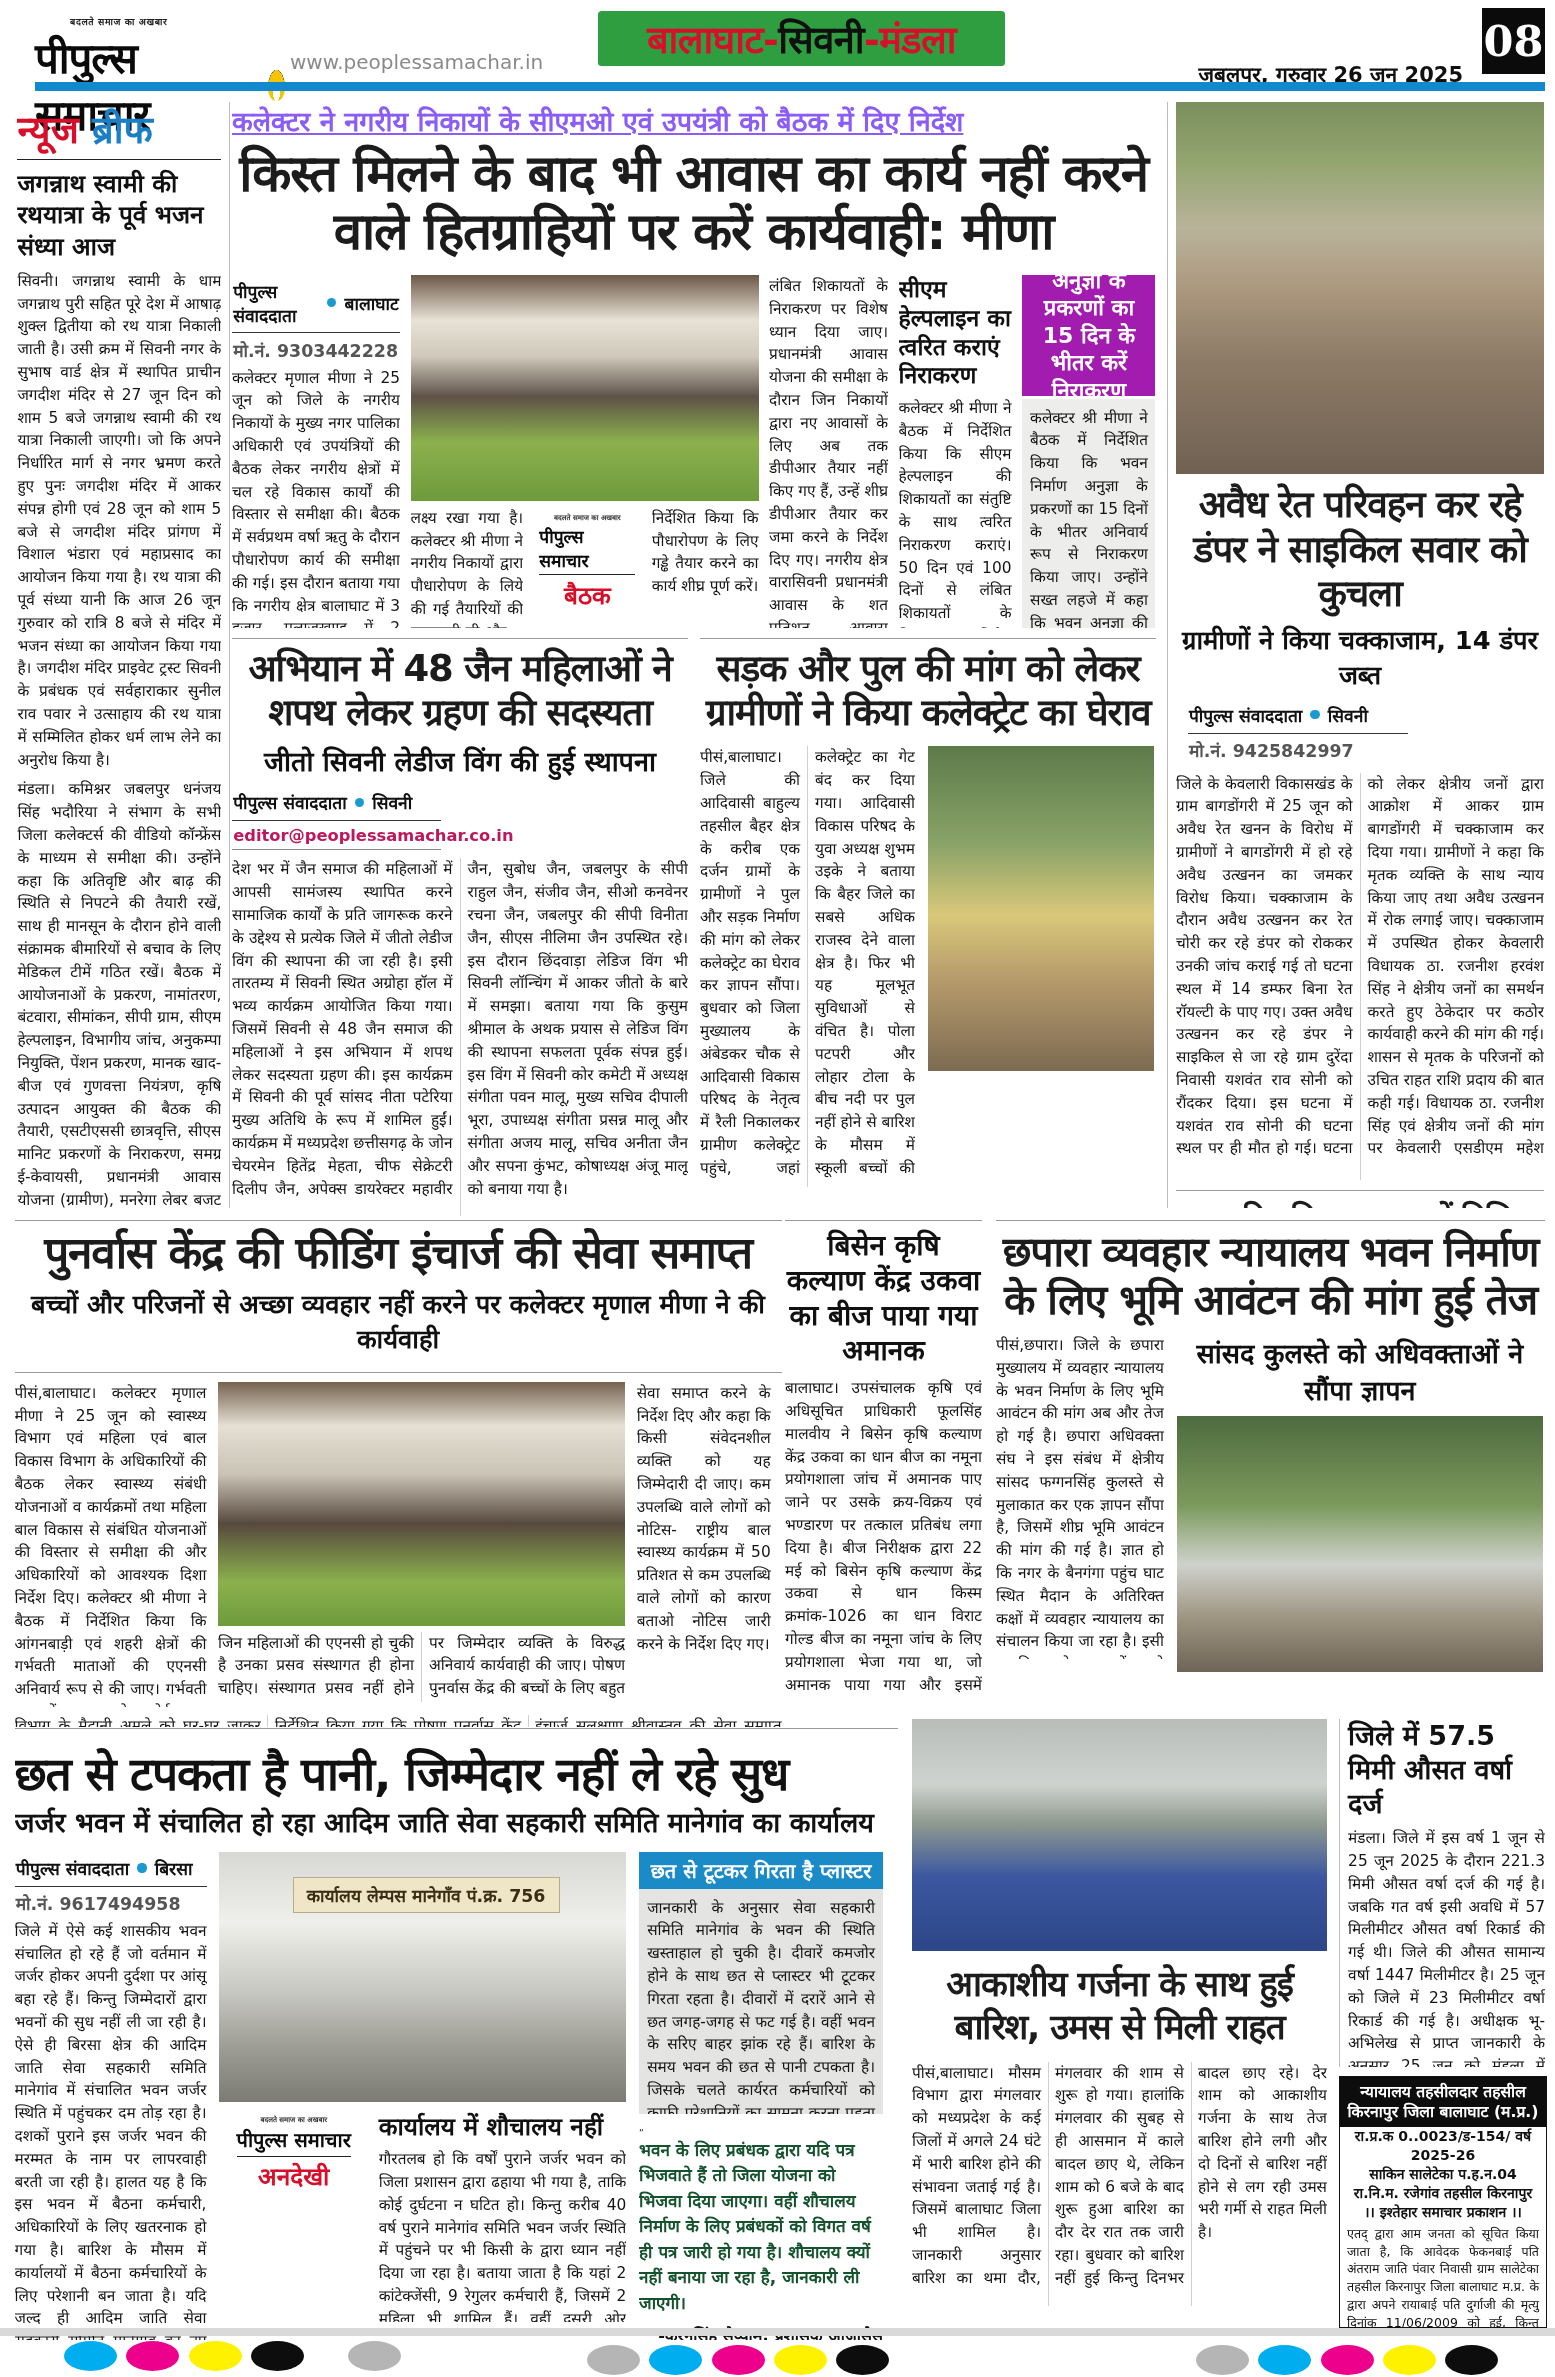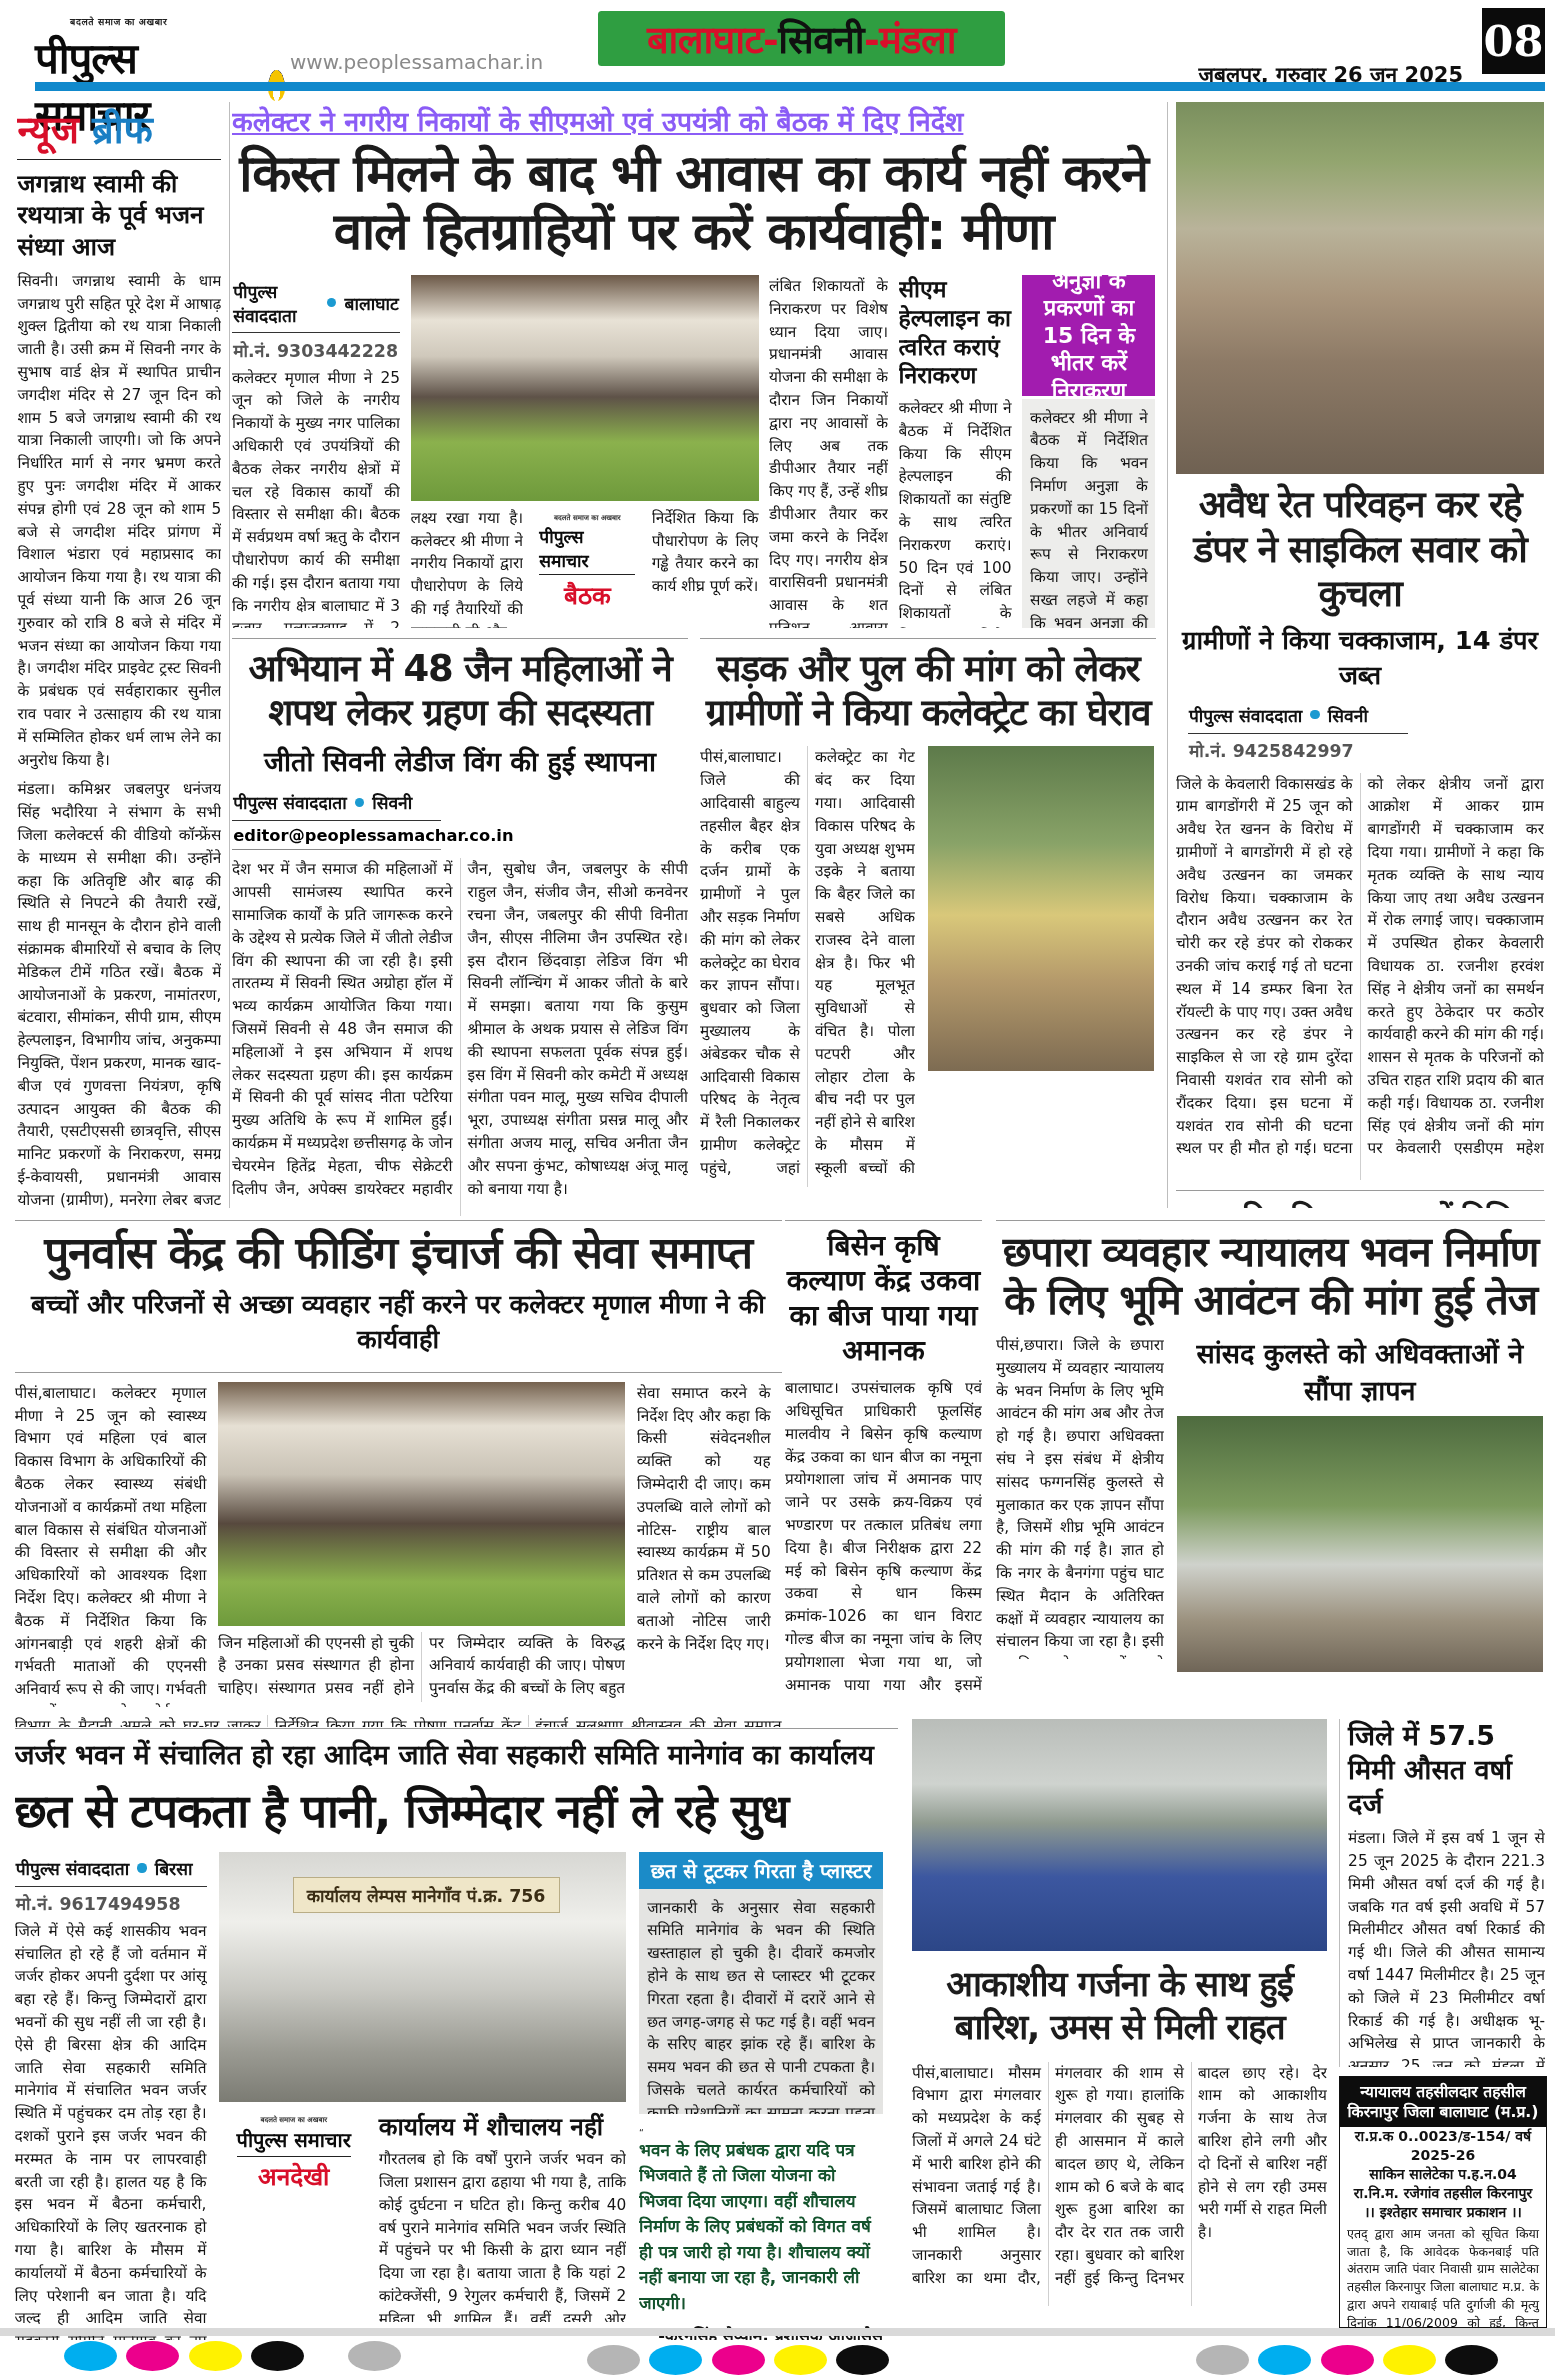--- a/index.html
+++ b/index.html
@@ -26,21 +26,21 @@
   .body-text{font-size:15.4px;line-height:1.48;text-align:justify;color:#141414;overflow:hidden;}
   .cols2{column-count:2;column-gap:15px;column-rule:0.6px solid #cfcfcf;}
   .cols3{column-count:3;column-gap:14px;column-rule:0.6px solid #cfcfcf;}
   .kicker{font-weight:800;color:#8b5cf6;}
   .headline{font-weight:800;color:#1c1c1c;text-align:center;letter-spacing:-1.2px;}
   .subhead{font-weight:800;color:#101010;text-align:center;}
   .byline{display:flex;align-items:center;gap:8.1px;font-size:17.4px;font-weight:800;color:#111;
     border-bottom:1.2px solid #333;padding:3.5px 1.2px 5.8px 1.2px;}
   .byline .dot{width:9.3px;height:9.3px;border-radius:50%;background:#1b9ad1;flex:0 0 auto;}
   .phone{font-size:17.4px;font-weight:700;color:#555;padding:4.6px 1.2px;}
-  .email{font-size:16.3px;font-weight:700;color:#000000;padding:4.6px 1.2px;border-bottom:0.6px solid #888;}
+  .email{font-size:16.3px;font-weight:700;color:#be185d;padding:4.6px 1.2px;border-bottom:0.6px solid #888;}
   .photo{background-size:cover;position:relative;overflow:hidden;}
   .rule-t{border-top:1.2px solid #9a9a9a;}
   
   .ps-badge{display:flex;flex-direction:column;align-items:center;justify-content:center;gap:2.3px;padding:5.8px 8.1px;}
   .ps-badge .b-tag{font-size:7px;font-weight:700;color:#333;}
   .ps-badge .b-logo{font-size:23px;font-weight:800;color:#0a0a0a;border-bottom:1.7px solid #222;padding-bottom:2.3px;}
   .ps-badge .b-label{font-size:24.4px;font-weight:800;color:#d80f2a;}
   
   .bluebox{background:#a21caf;color:#fff;display:flex;align-items:center;justify-content:center;text-align:center;
     font-size:22px;font-weight:800;line-height:1.25;padding:8.1px;}
@@ -202,22 +202,22 @@
     <div style="display:flex;gap:12.8px;margin-top:9.3px;">
       <div class="body-text" style="width:168px;height:325px;overflow:hidden;">पीसं,छपारा। जिले के छपारा मुख्यालय में व्यवहार न्यायालय के भवन निर्माण के लिए भूमि आवंटन की मांग अब और तेज हो गई है। छपारा अधिवक्ता संघ ने इस संबंध में क्षेत्रीय सांसद फग्गनसिंह कुलस्ते से मुलाकात कर एक ज्ञापन सौंपा है, जिसमें शीघ्र भूमि आवंटन की मांग की गई है। ज्ञात हो कि नगर के बैनगंगा पहुंच घाट स्थित मैदान के अतिरिक्त कक्षों में व्यवहार न्यायालय का संचालन किया जा रहा है। इसी असुविधा को ध्यान में रखते हुए अधिवक्ताओं, पक्षकारों को मिलने वाली सुविधाओं के अभाव में नगर की श्रृंखला क्रमांक 270/1 रकबा 2.02 की भूमि व्यवहार न्यायालय भवन निर्माण हेतु आवंटित करने की मांग की है। विधायक दिनेश राय मुनमुन भी मौजूद थे। अधिवक्ता संघ ने सांसद से भवन निर्माण हेतु आवंटित करने की मांग की है।</div>
       <div style="width:366px;">
         <div class="subhead" style="font-size:27px;">सांसद कुलस्ते को अधिवक्ताओं ने सौंपा ज्ञापन</div>
         <div class="photo" style="width:366px;height:256px;margin-top:8.1px;background:linear-gradient(180deg,#4e6b3f 0%,#7c9a5d 35%,#cfd2cc 58%,#9b917e 80%,#6f6557 100%);"></div>
       </div>
     </div>
   </div>
 
   <div class="abs rule-t" style="left:14.5px;top:1728px;width:883px;height:630px;overflow:hidden;padding-top:5.8px;">
+    <div style="font-size:46px;font-weight:800;letter-spacing:-1.2px;white-space:nowrap;margin-top:5.8px;">छत से टपकता है पानी, जिम्मेदार नहीं ले रहे सुध</div>
     <div style="font-size:27px;font-weight:800;">जर्जर भवन में संचालित हो रहा आदिम जाति सेवा सहकारी समिति मानेगांव का कार्यालय</div>
-    <div style="font-size:46px;font-weight:800;letter-spacing:-1.2px;white-space:nowrap;margin-top:5.8px;">छत से टपकता है पानी, जिम्मेदार नहीं ले रहे सुध</div>
     <div style="display:grid;grid-template-columns:192px 407px 244px;gap:12.8px;margin-top:12.8px;height:488px;">
       <div style="overflow:hidden;">
         <div class="byline">
           <span>पीपुल्स संवाददाता</span>
             <span class="dot"></span>
             <span>बिरसा</span>
         </div>
         <div class="phone">मो.नं. 9617494958</div>
         <div class="body-text">जिले में ऐसे कई शासकीय भवन संचालित हो रहे हैं जो वर्तमान में जर्जर होकर अपनी दुर्दशा पर आंसू बहा रहे हैं। किन्तु जिम्मेदारों द्वारा भवनों की सुध नहीं ली जा रही है। ऐसे ही बिरसा क्षेत्र की आदिम जाति सेवा सहकारी समिति मानेगांव में संचालित भवन जर्जर स्थिति में पहुंचकर दम तोड़ रहा है। दशकों पुराने इस जर्जर भवन की मरम्मत के नाम पर लापरवाही बरती जा रही है। हालत यह है कि इस भवन में बैठना कर्मचारी, अधिकारियों के लिए खतरनाक हो गया है। बारिश के मौसम में कार्यालयों में बैठना कर्मचारियों के लिए परेशानी बन जाता है। यदि जल्द ही आदिम जाति सेवा सहकारी समिति मानेगांव का नए भवन बनाने के लिए जल्द ही कोई पहल नहीं की गई तो किसी अनहोनी से इनकार नहीं किया जा सकता।</div>
       </div>

